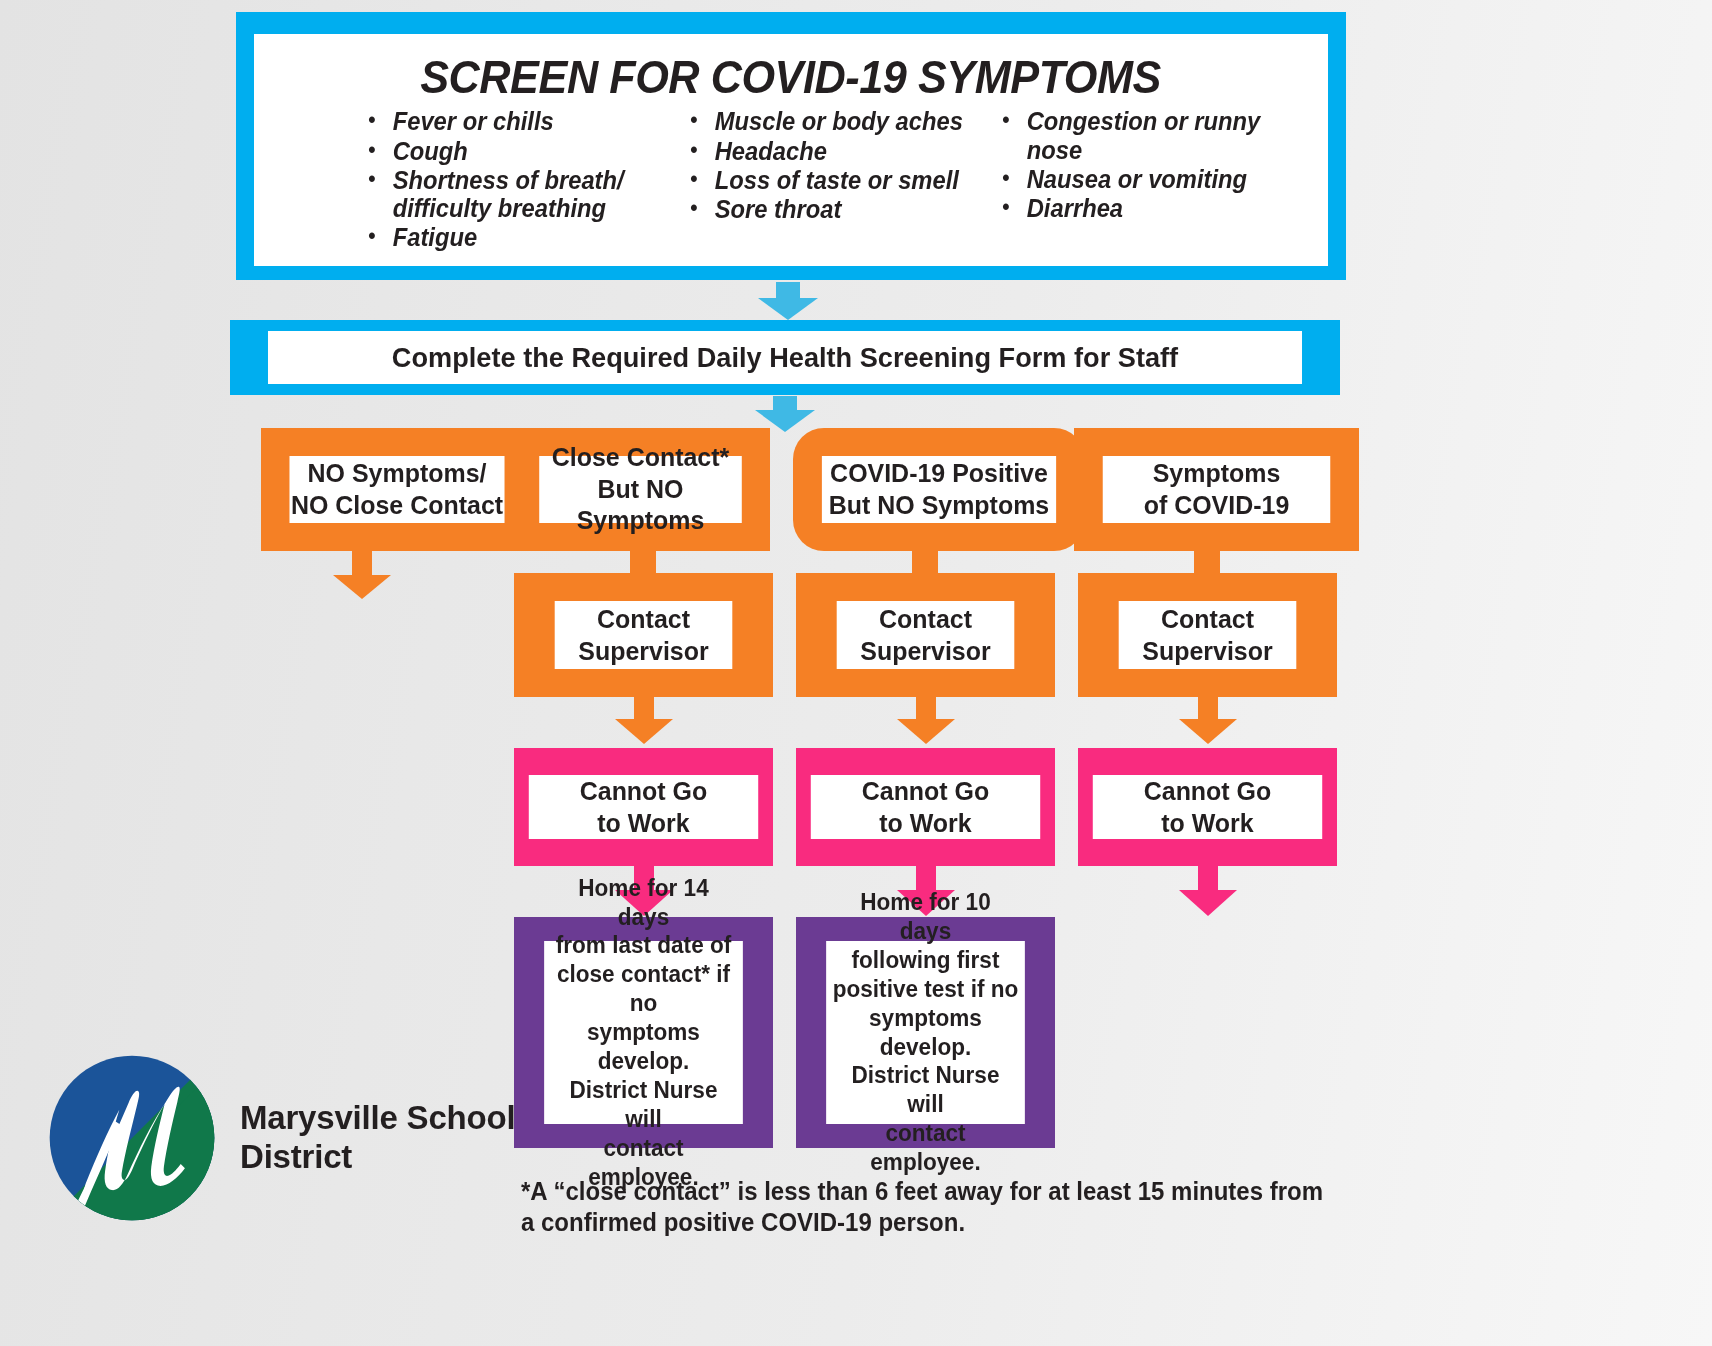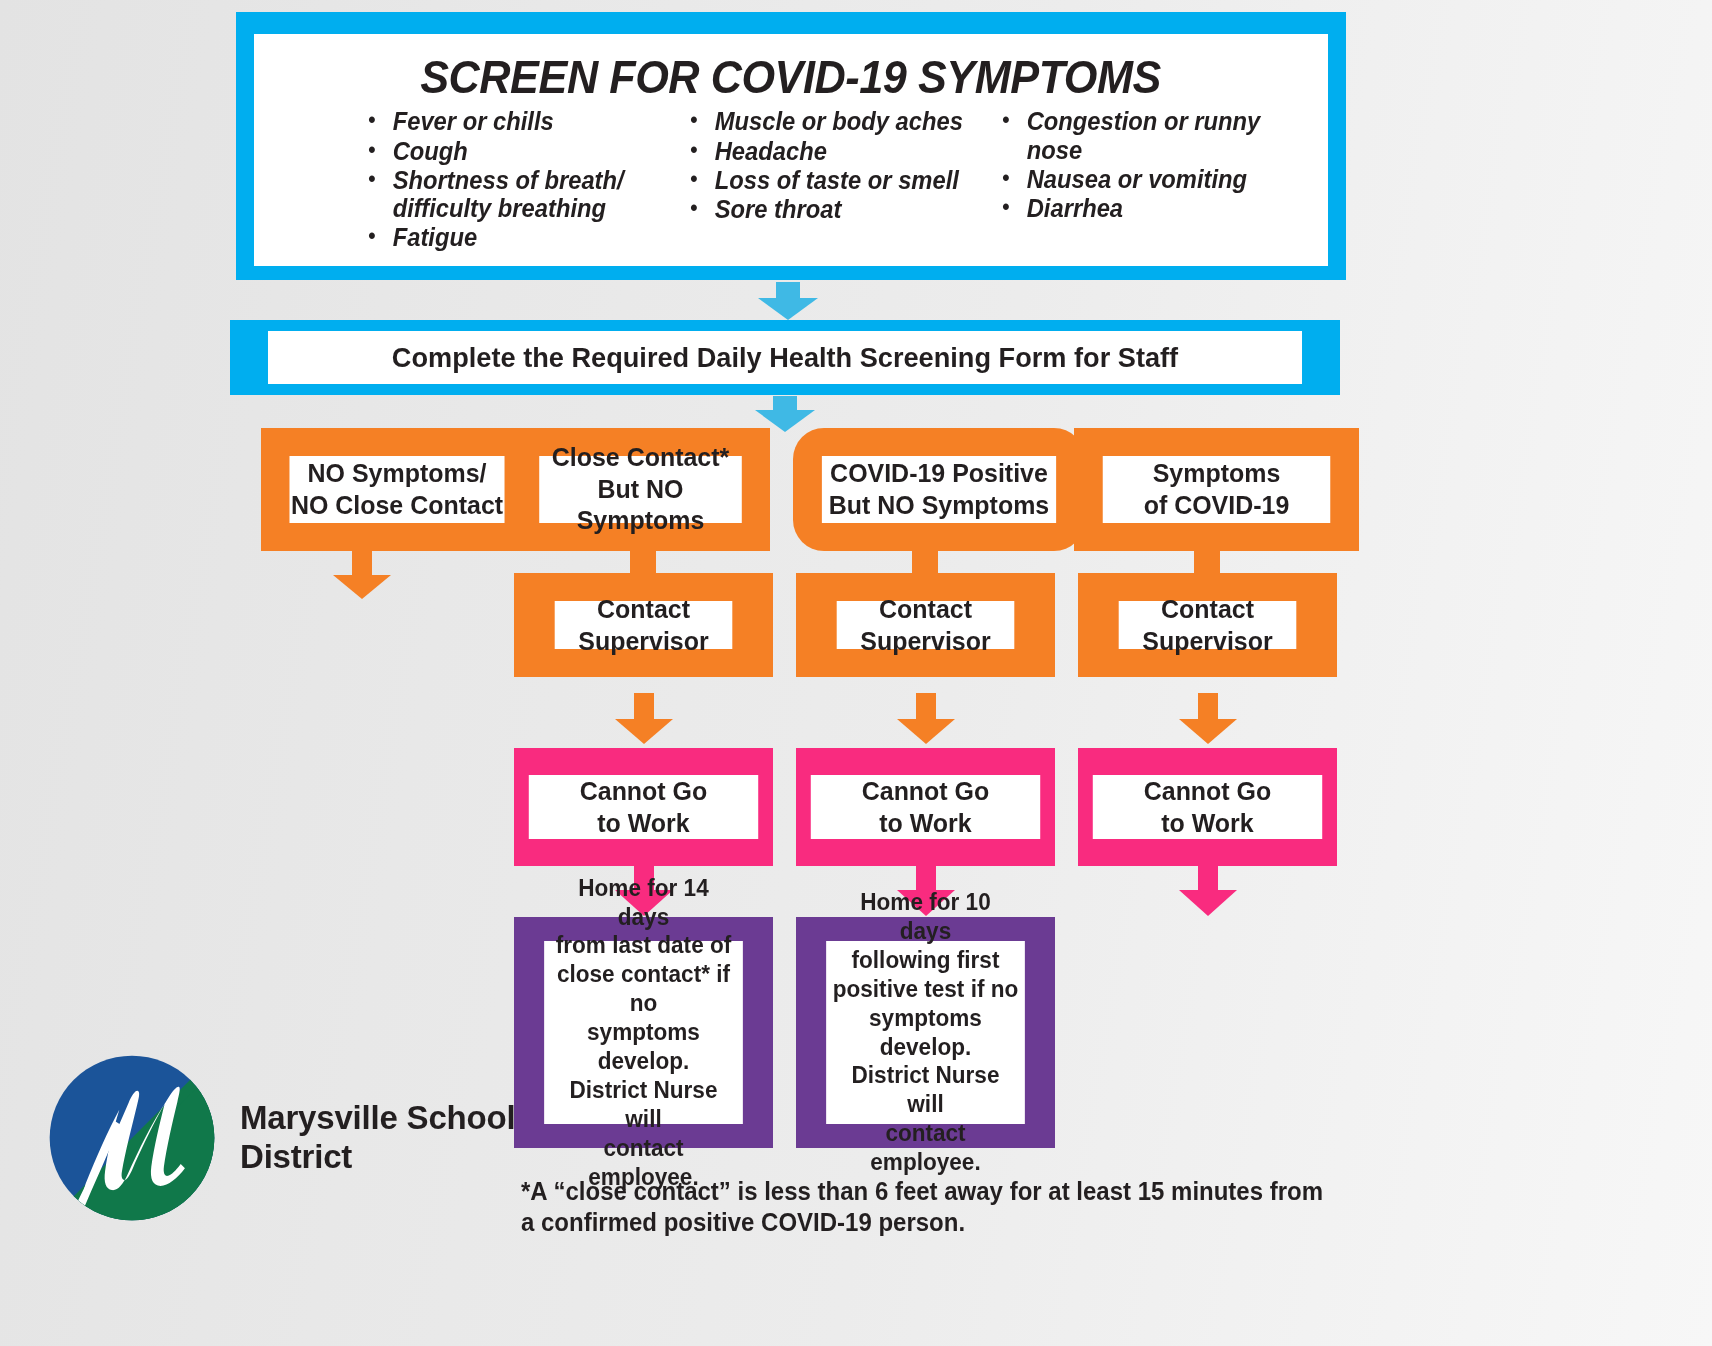--- a/index.html
+++ b/index.html
@@ -130,21 +130,21 @@
   .pink-arrow .arrow-head  { border-top-color: #f92b7f; }
 
   
   .cat-box { height: 123px; padding: 28px 24px; top: 428px; }
   .cat-box .inner {
     font-size: 26px; font-weight: bold; line-height: 1.21;
     transform: scaleX(0.96);
   }
 
   
-  .sup-box { height: 104px; padding: 28px 37px; top: 573px; justify-content: center; }
+  .sup-box { height: 124px; padding: 28px 37px; top: 573px; justify-content: center; }
   .sup-box .inner {
     font-size: 26px; font-weight: bold; line-height: 1.24;
     transform: scaleX(0.96);
   }
 
   
   #proceed-box { left: 229px; top: 598px; width: 266px; height: 127px; padding: 27px 26px; }
   #proceed-box .inner {
     font-size: 26px; font-weight: bold; line-height: 1.25;
     transform: scaleX(0.96);

